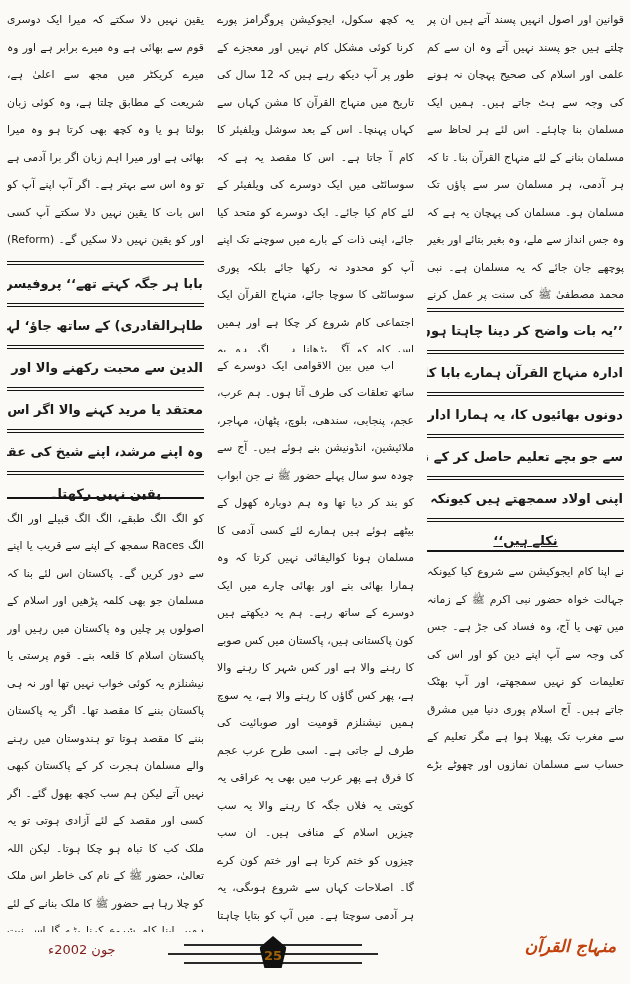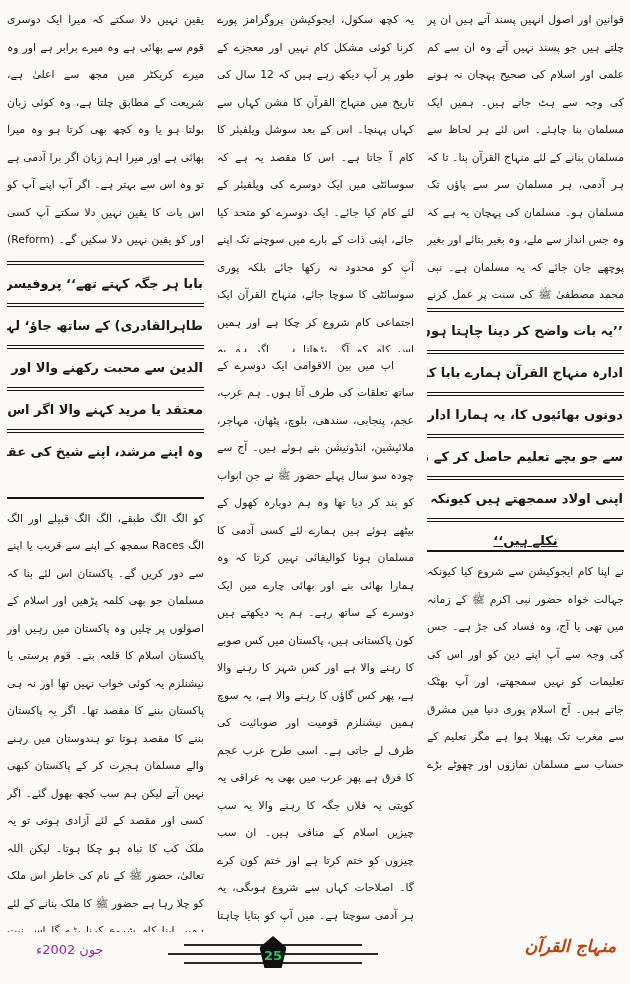--- a/index.html
+++ b/index.html
@@ -64,23 +64,23 @@
   .col-middle .p1{ height:442px; }
   .col-middle .p2{ flex:1 1 auto; }
   .col-left .p1{ height:325px; }
   .col-left .quote{ height:238px; }
   .col-left .p2{ flex:1 1 auto; }
 
   .footer{
     position:absolute; left:0; right:0; bottom:8px; height:46px;
   }
   .footer-date{
-    position:absolute; left:36px; top:12px;
+    position:absolute; left:48px; top:12px;
     font-size:13px; direction:rtl;
-    color:#a21caf;
+    color:#7f1d1d;
   }
   .footer-title{
     position:absolute; right:14px; top:6px;
     font-size:17px; font-weight:bold;
     font-style:italic;
     direction:rtl;
     color:#c2410c;
     letter-spacing:1px;
   }
   .footer-ornament{
@@ -94,21 +94,21 @@
   .orn-line.l2{ top:19px; width:210px; }
   .orn-line.l3{ top:28px; width:178px; }
   .badge{
     position:absolute; left:50%; top:2px; transform:translateX(-50%);
     width:27px; height:32px;
     background:#111;
     clip-path:polygon(50% 0%, 100% 36%, 82% 100%, 18% 100%, 0% 36%);
     display:flex; align-items:center; justify-content:center;
   }
   .badge span{
-    color:#22c55e; font-size:13px; font-weight:bold;
+    color:#a16207; font-size:13px; font-weight:bold;
     font-family:"DejaVu Sans", sans-serif;
     margin-top:6px;
   }
 </style>
 </head>
 <body>
 
 <div class="page">
 
   <div class="columns">
@@ -132,20 +132,21 @@
     </section>
 
     <section class="col col-left">
       <p class="body-text p1">یقین نہیں دلا سکتے کہ میرا ایک دوسری قوم سے بھائی ہے وہ میرے برابر ہے اور وہ میرے کریکٹر میں مجھ سے اعلیٰ ہے، شریعت کے مطابق چلتا ہے، وہ کوئی زبان بولتا ہو یا وہ کچھ بھی کرتا ہو وہ میرا بھائی ہے اور میرا اہم زبان اگر برا آدمی ہے تو وہ اس سے بہتر ہے۔ اگر آپ اپنے آپ کو اس بات کا یقین نہیں دلا سکتے آپ کسی اور کو یقین نہیں دلا سکیں گے۔ (Reform) جب تک اپنے آپ سے شروع نہیں کریں گے اس وقت تک کوئی اور آ کے آپ کی تقدیر نہیں بدل سکتا۔ آپ اپنی تقدیر خود بدلیں۔ پاکستان جس مقصد کے لئے بنا وہ آج 53 سال پورے ہو چکے مگر بہت سے لوگوں کو اس کی سمجھ نہیں آئی۔ پاکستان اس لئے نہیں بنا کہ اس میں مہاجر سندھی، بلوچ، پٹھان، پنجابی ایک دوسرے سے لڑیں اور ایک دوسرے</p>
       <div class="pull-quote quote">
         <div class="q-line">بابا ہر جگہ کہتے تھے‘‘ پروفیسر (ڈاکٹر</div>
         <div class="q-line">طاہرالقادری) کے ساتھ جاؤ‘ لہذا طاہر علاؤ</div>
         <div class="q-line">الدین سے محبت رکھنے والا اور اپنے آپ کو ان کا</div>
         <div class="q-line">معتقد یا مرید کہنے والا اگر اس حکم سے ہٹتا ہے، پھر</div>
         <div class="q-line">وہ اپنے مرشد، اپنے شیخ کی عقل اور ان کی نظر پہ</div>
+        <div class="q-line q-center">یقین نہیں رکھتا۔</div>
       </div>
       <p class="body-text p2">کو الگ الگ طبقے، الگ الگ قبیلے اور الگ الگ Races سمجھ کے اپنے سے قریب یا اپنے سے دور کریں گے۔ پاکستان اس لئے بنا کہ مسلمان جو بھی کلمہ پڑھیں اور اسلام کے اصولوں پر چلیں وہ پاکستان میں رہیں اور پاکستان اسلام کا قلعہ بنے۔ قوم پرستی یا نیشنلزم یہ کوئی خواب نہیں تھا اور نہ ہی پاکستان بننے کا مقصد تھا۔ اگر یہ پاکستان بننے کا مقصد ہوتا تو ہندوستان میں رہنے والے مسلمان ہجرت کر کے پاکستان کبھی نہیں آتے لیکن ہم سب کچھ بھول گئے۔ اگر کسی اور مقصد کے لئے آزادی ہوتی تو یہ ملک کب کا تباہ ہو چکا ہوتا۔ لیکن اللہ تعالیٰ، حضور ﷺ کے نام کی خاطر اس ملک کو چلا رہا ہے حضور ﷺ کا ملک بنانے کے لئے ہمیں اپنا کام شروع کرنا پڑے گا اس نیت سے نہیں کہ اس میں ہمارا کیا فائدہ ہوگا بلکہ صرف اس نیت سے کہ جو کام کریں ہمیں اجر کی صورت میں قیامت کے دن ملے گا اور صرف اور صرف</p>
     </section>
 
   </div>
 
   <footer class="footer">
     <div class="footer-date">جون 2002ء</div>
     <div class="footer-ornament">
       <div class="orn-line l1"></div>

